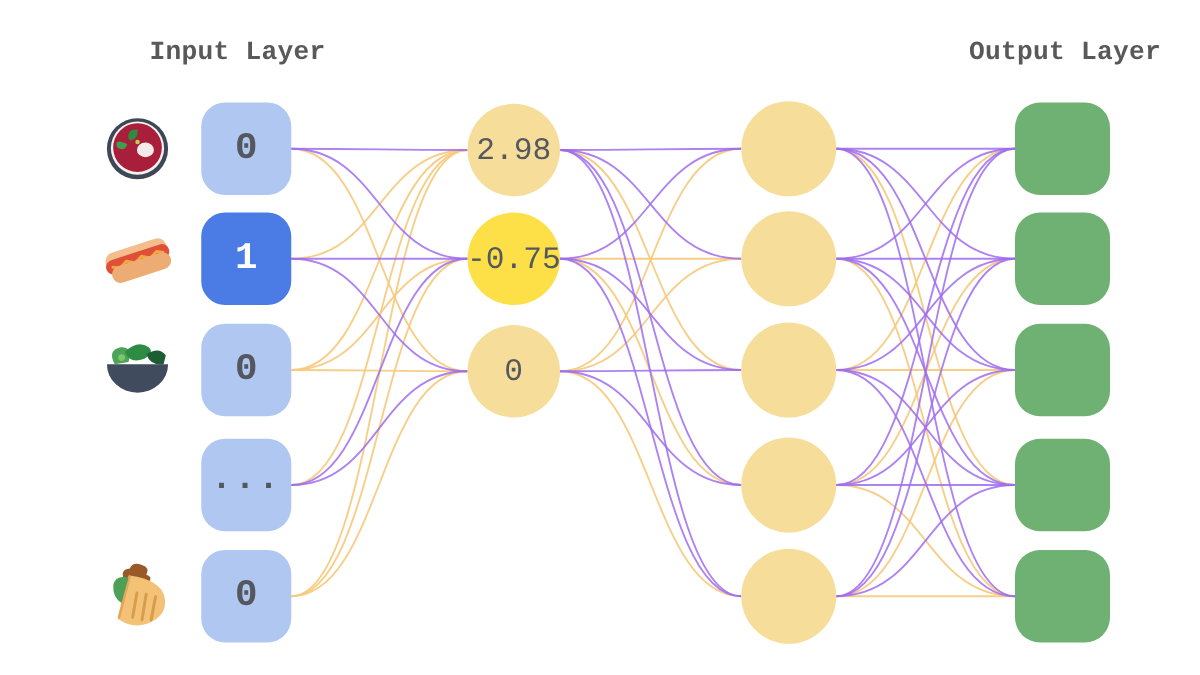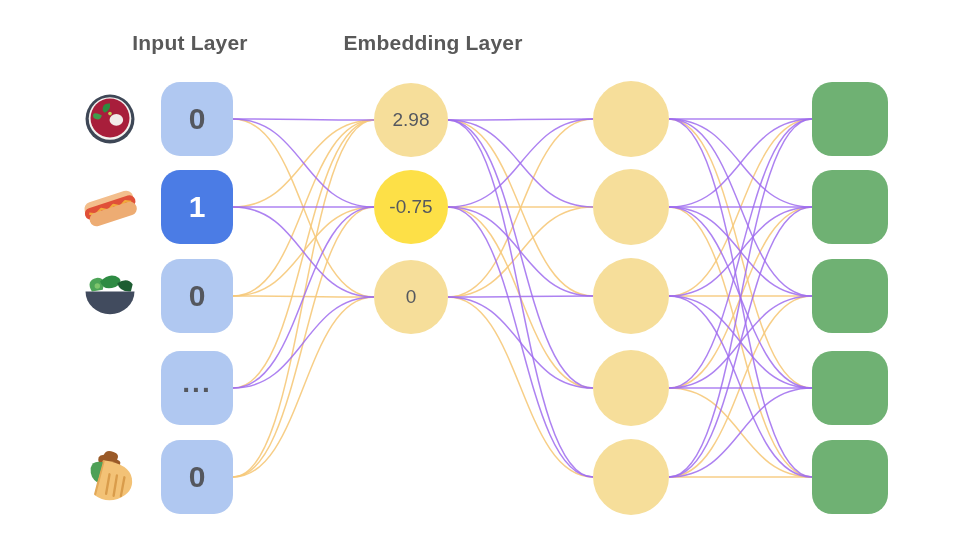--- a/index.html
+++ b/index.html
@@ -1,31 +1,31 @@
 <!DOCTYPE html>
 <html><head>
 <meta charset="utf-8">
 <style>
   html,body{margin:0;padding:0;background:#ffffff;}
   .stage{
     position:relative;width:960px;height:540px;background:#ffffff;overflow:hidden;
-    font-family:Liberation Sans, sans-serif;
+    font-family:Liberation Mono, monospace;
   }
   .layer-title{
     position:absolute;top:31px;transform:translateX(-50%);
     font-size:21px;font-weight:700;letter-spacing:.2px;white-space:nowrap;
   }
   #edges{position:absolute;left:0;top:0;}
   .node{position:absolute;display:flex;align-items:center;justify-content:center;box-sizing:border-box;}
   .inbox{
     width:72px;height:74px;border-radius:19px;
     font-size:30px;font-weight:700;
   }
   .inbox .dots{transform:translateY(-5px);letter-spacing:2px;font-size:28px;}
-  .circ{border-radius:50%;font-size:19px;font-weight:400;}
+  .circ{border-radius:50%;font-size:25px;font-weight:400;}
   .emb{width:74px;height:74px;}
   .hid{width:76px;height:76px;}
   .obox{width:76px;height:74px;border-radius:20px;}
   .food-icon{position:absolute;width:58px;height:58px;}
   .food-icon svg{width:100%;height:100%;display:block;}
 </style>
 </head>
 <body>
 
 <div class="stage">
@@ -81,21 +81,21 @@
       <path d="M 669 296 C 740.5 296 740.5 477 812 477" fill="none" stroke="#9F6CEF" stroke-width="1.5" stroke-opacity="0.85"></path>
       <path d="M 669 388 C 740.5 388 740.5 119 812 119" fill="none" stroke="#9F6CEF" stroke-width="1.5" stroke-opacity="0.85"></path>
       <path d="M 669 388 C 740.5 388 740.5 296 812 296" fill="none" stroke="#9F6CEF" stroke-width="1.5" stroke-opacity="0.85"></path>
       <path d="M 669 388 C 740.5 388 740.5 388 812 388" fill="none" stroke="#9F6CEF" stroke-width="1.5" stroke-opacity="0.85"></path>
       <path d="M 669 477 C 740.5 477 740.5 119 812 119" fill="none" stroke="#9F6CEF" stroke-width="1.5" stroke-opacity="0.85"></path>
       <path d="M 669 477 C 740.5 477 740.5 207 812 207" fill="none" stroke="#9F6CEF" stroke-width="1.5" stroke-opacity="0.85"></path>
       <path d="M 669 477 C 740.5 477 740.5 388 812 388" fill="none" stroke="#9F6CEF" stroke-width="1.5" stroke-opacity="0.85"></path>
     </svg>
 
   <div class="layer-title" style="left: 190px; color: rgb(89, 89, 89);">Input Layer</div>
-  <div class="layer-title" style="left: 433px; color: rgb(89, 89, 89);">Embedding Layer</div>
+  <div class="layer-title" style="left: 852px; color: rgb(89, 89, 89);">Output Layer</div>
 
   <div id="icons-col">
       <span class="food-icon" style="left: 81px; top: 90px;">
         <svg viewBox="0 0 64 64">
     <circle cx="32" cy="32" r="27" fill="#3E4756"></circle>
     <circle cx="32" cy="31.5" r="23.5" fill="#F5F2F0"></circle>
     <circle cx="32" cy="31" r="21.5" fill="#A81E3B"></circle>
     <ellipse cx="39" cy="33" rx="7.5" ry="6.5" fill="#F2EBE9"></ellipse>
     <path d="M21 27 Q11 23 14 31 Q21 35 23 28 Z" fill="#3F9E4C"></path>
     <path d="M24 23 Q23 14 32 15 Q33 23 26 25 Z" fill="#2E8B3F"></path>

